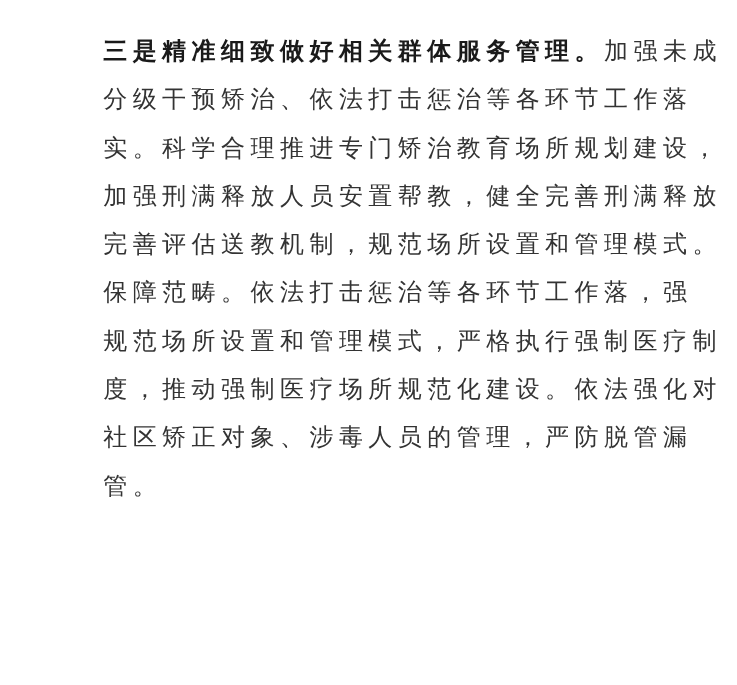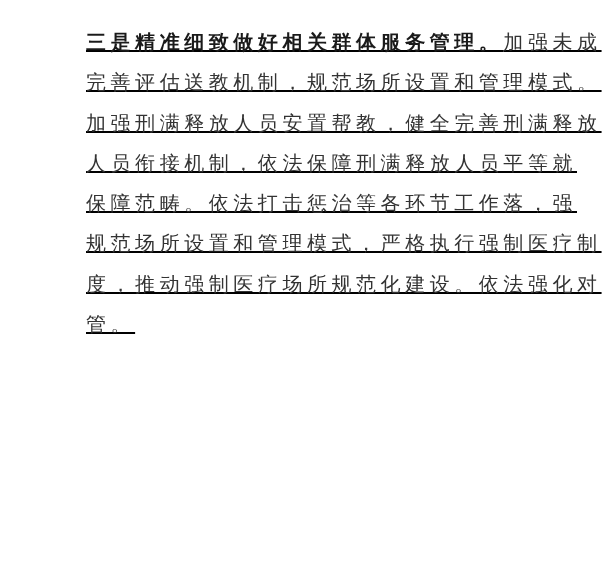--- a/index.html
+++ b/index.html
@@ -11,21 +11,20 @@
       width: 614px;
       height: 571px;
       position: relative;
       overflow: hidden;
     }
     .article {
       position: absolute;
       left: 86px;
       top: 22px;
       width: 480px;
-      text-decoration: underline;
     }
     .paragraph {
       margin: 0;
       font-family: "DejaVu Sans", "Liberation Sans", sans-serif;
       font-size: 20px;
       line-height: 40.3px;
       letter-spacing: 4.55px;
       color: #333333;
       text-align: justify;
       word-break: break-all;
@@ -38,21 +37,23 @@
       display: block;
       white-space: nowrap;
     }
   </style>
 </head>
 <body>
 
 <div class="article">
   <p class="paragraph">
     <span class="line"><span class="lead">三是精准细致做好相关群体服务管理。</span><span>加强未成</span></span>
+    <span class="line">分级干预矫治、依法打击惩治等各环节工作落</span>
+    <span class="line">实。科学合理推进专门矫治教育场所规划建设，</span>
+    <span class="line">加强刑满释放人员安置帮教，健全完善刑满释放</span>
     <span class="line">完善评估送教机制，规范场所设置和管理模式。</span>
-    <span class="line">加强刑满释放人员安置帮教，健全完善刑满释放</span>
-    <span class="line">人员衔接机制，依法保障刑满释放人员平等就</span>
     <span class="line">保障范畴。依法打击惩治等各环节工作落，强</span>
     <span class="line">规范场所设置和管理模式，严格执行强制医疗制</span>
     <span class="line">度，推动强制医疗场所规范化建设。依法强化对</span>
+    <span class="line">社区矫正对象、涉毒人员的管理，严防脱管漏</span>
     <span class="line">管。</span>
   </p>
 </div>
 
 </body></html>

